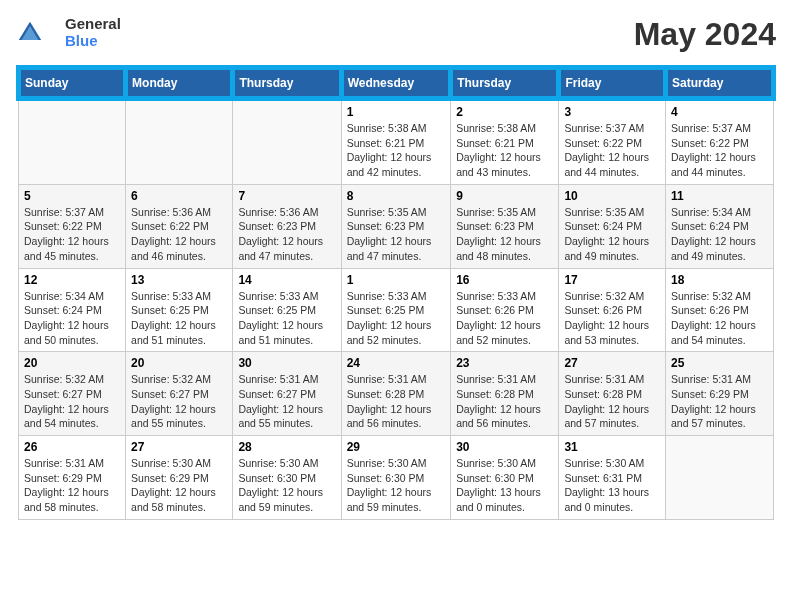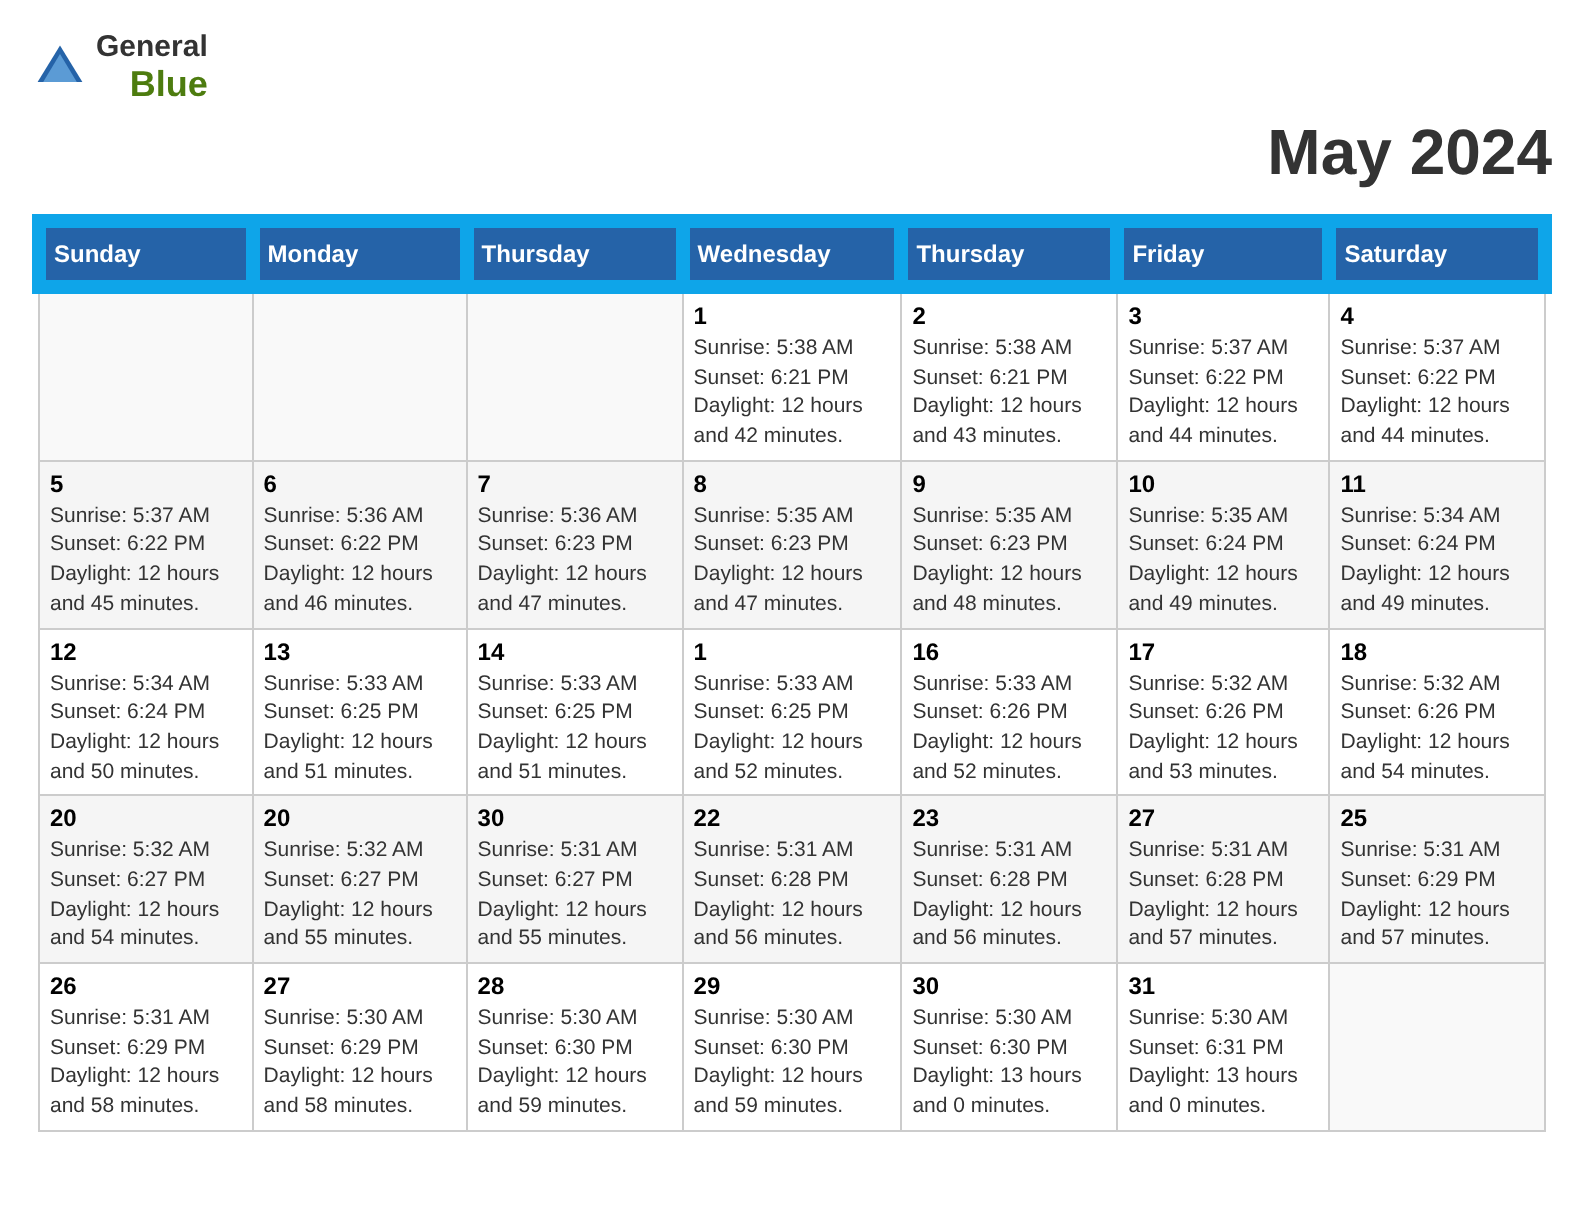--- a/index.html
+++ b/index.html
@@ -12,67 +12,65 @@
     }
     .header {
       display: flex;
       justify-content: space-between;
       align-items: flex-start;
       margin-bottom: 12px;
     }
     .logo {
       display: flex;
       align-items: center;
-      gap: 4px;
-      text-align: right;
+      gap: 21px;
     }
     .logo-text {
       display: flex;
       flex-direction: column;
       line-height: 1.1;
     }
     .logo-general {
       font-size: 15px;
       font-weight: bold;
       color: #333;
     }
     .logo-blue {
-      font-size: 18px;
+      font-size: 15px;
       font-weight: bold;
-      color: #4d7c0f;
+      color: #3b82f6;
     }
     .logo-icon {
       width: 28px;
       height: 28px;
     }
     .title-block {
       text-align: right;
     }
     .title-month {
       font-size: 32px;
       font-weight: bold;
       color: #333;
-      margin-top: 42px;
     }
     .title-location {
       font-size: 14px;
       color: #555;
     }
     table {
       width: 100%;
       border-collapse: collapse;
       font-size: 11px;
     }
     thead tr th {
       background-color: #2563a8;
       color: #fff;
       padding: 6px 4px;
       text-align: left;
       font-size: 12px;
-      border: 7px solid #0ea5e9;
+      border: 5px solid #0ea5e9;
     }
     tbody tr td {
       border: 1px solid #ccc;
       vertical-align: top;
       padding: 4px 5px;
       min-height: 80px;
       width: 113px;
       background: #fff;
     }
     tbody tr:nth-child(even) td {
@@ -276,21 +274,21 @@
 and 55 minutes.</div>
         </td>
         <td>
           <span class="day-num">30</span>
           <div class="day-info" style="white-space: pre-line;">Sunrise: 5:31 AM
 Sunset: 6:27 PM
 Daylight: 12 hours
 and 55 minutes.</div>
         </td>
         <td>
-          <span class="day-num">22</span>
+          <span class="day-num">24</span>
           <div class="day-info" style="white-space: pre-line;">Sunrise: 5:31 AM
 Sunset: 6:28 PM
 Daylight: 12 hours
 and 56 minutes.</div>
         </td>
         <td>
           <span class="day-num">23</span>
           <div class="day-info" style="white-space: pre-line;">Sunrise: 5:31 AM
 Sunset: 6:28 PM
 Daylight: 12 hours

